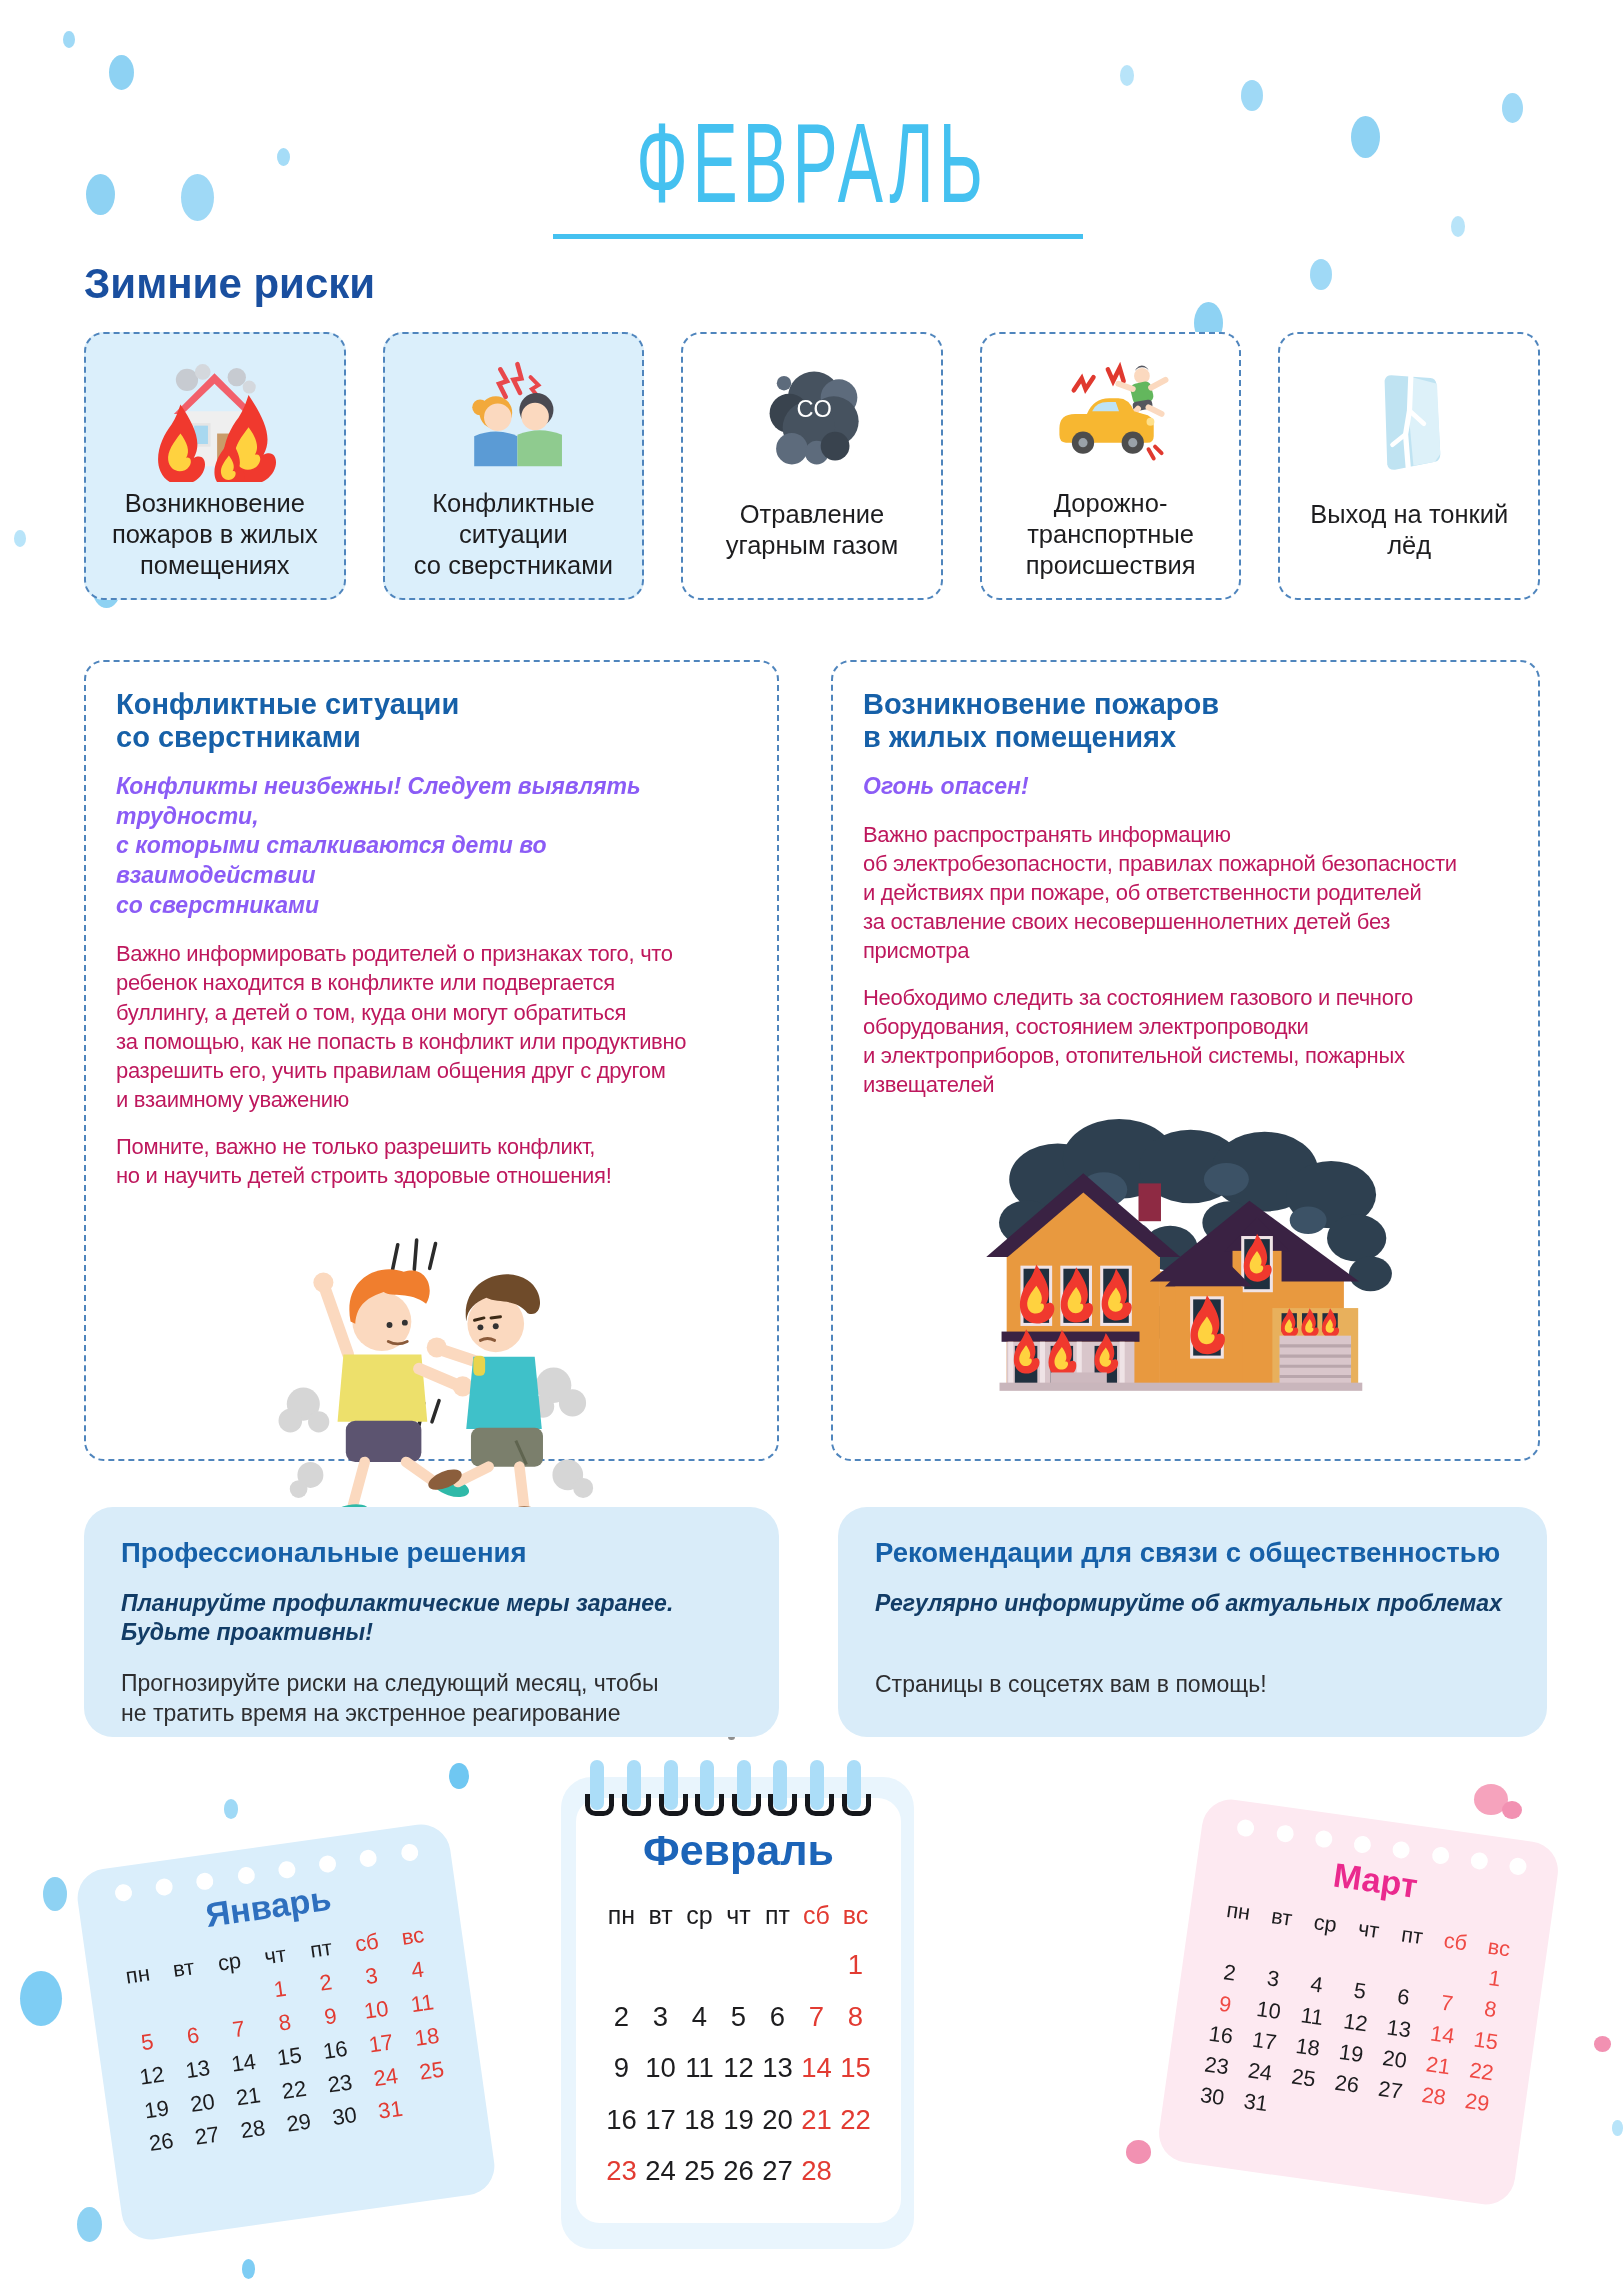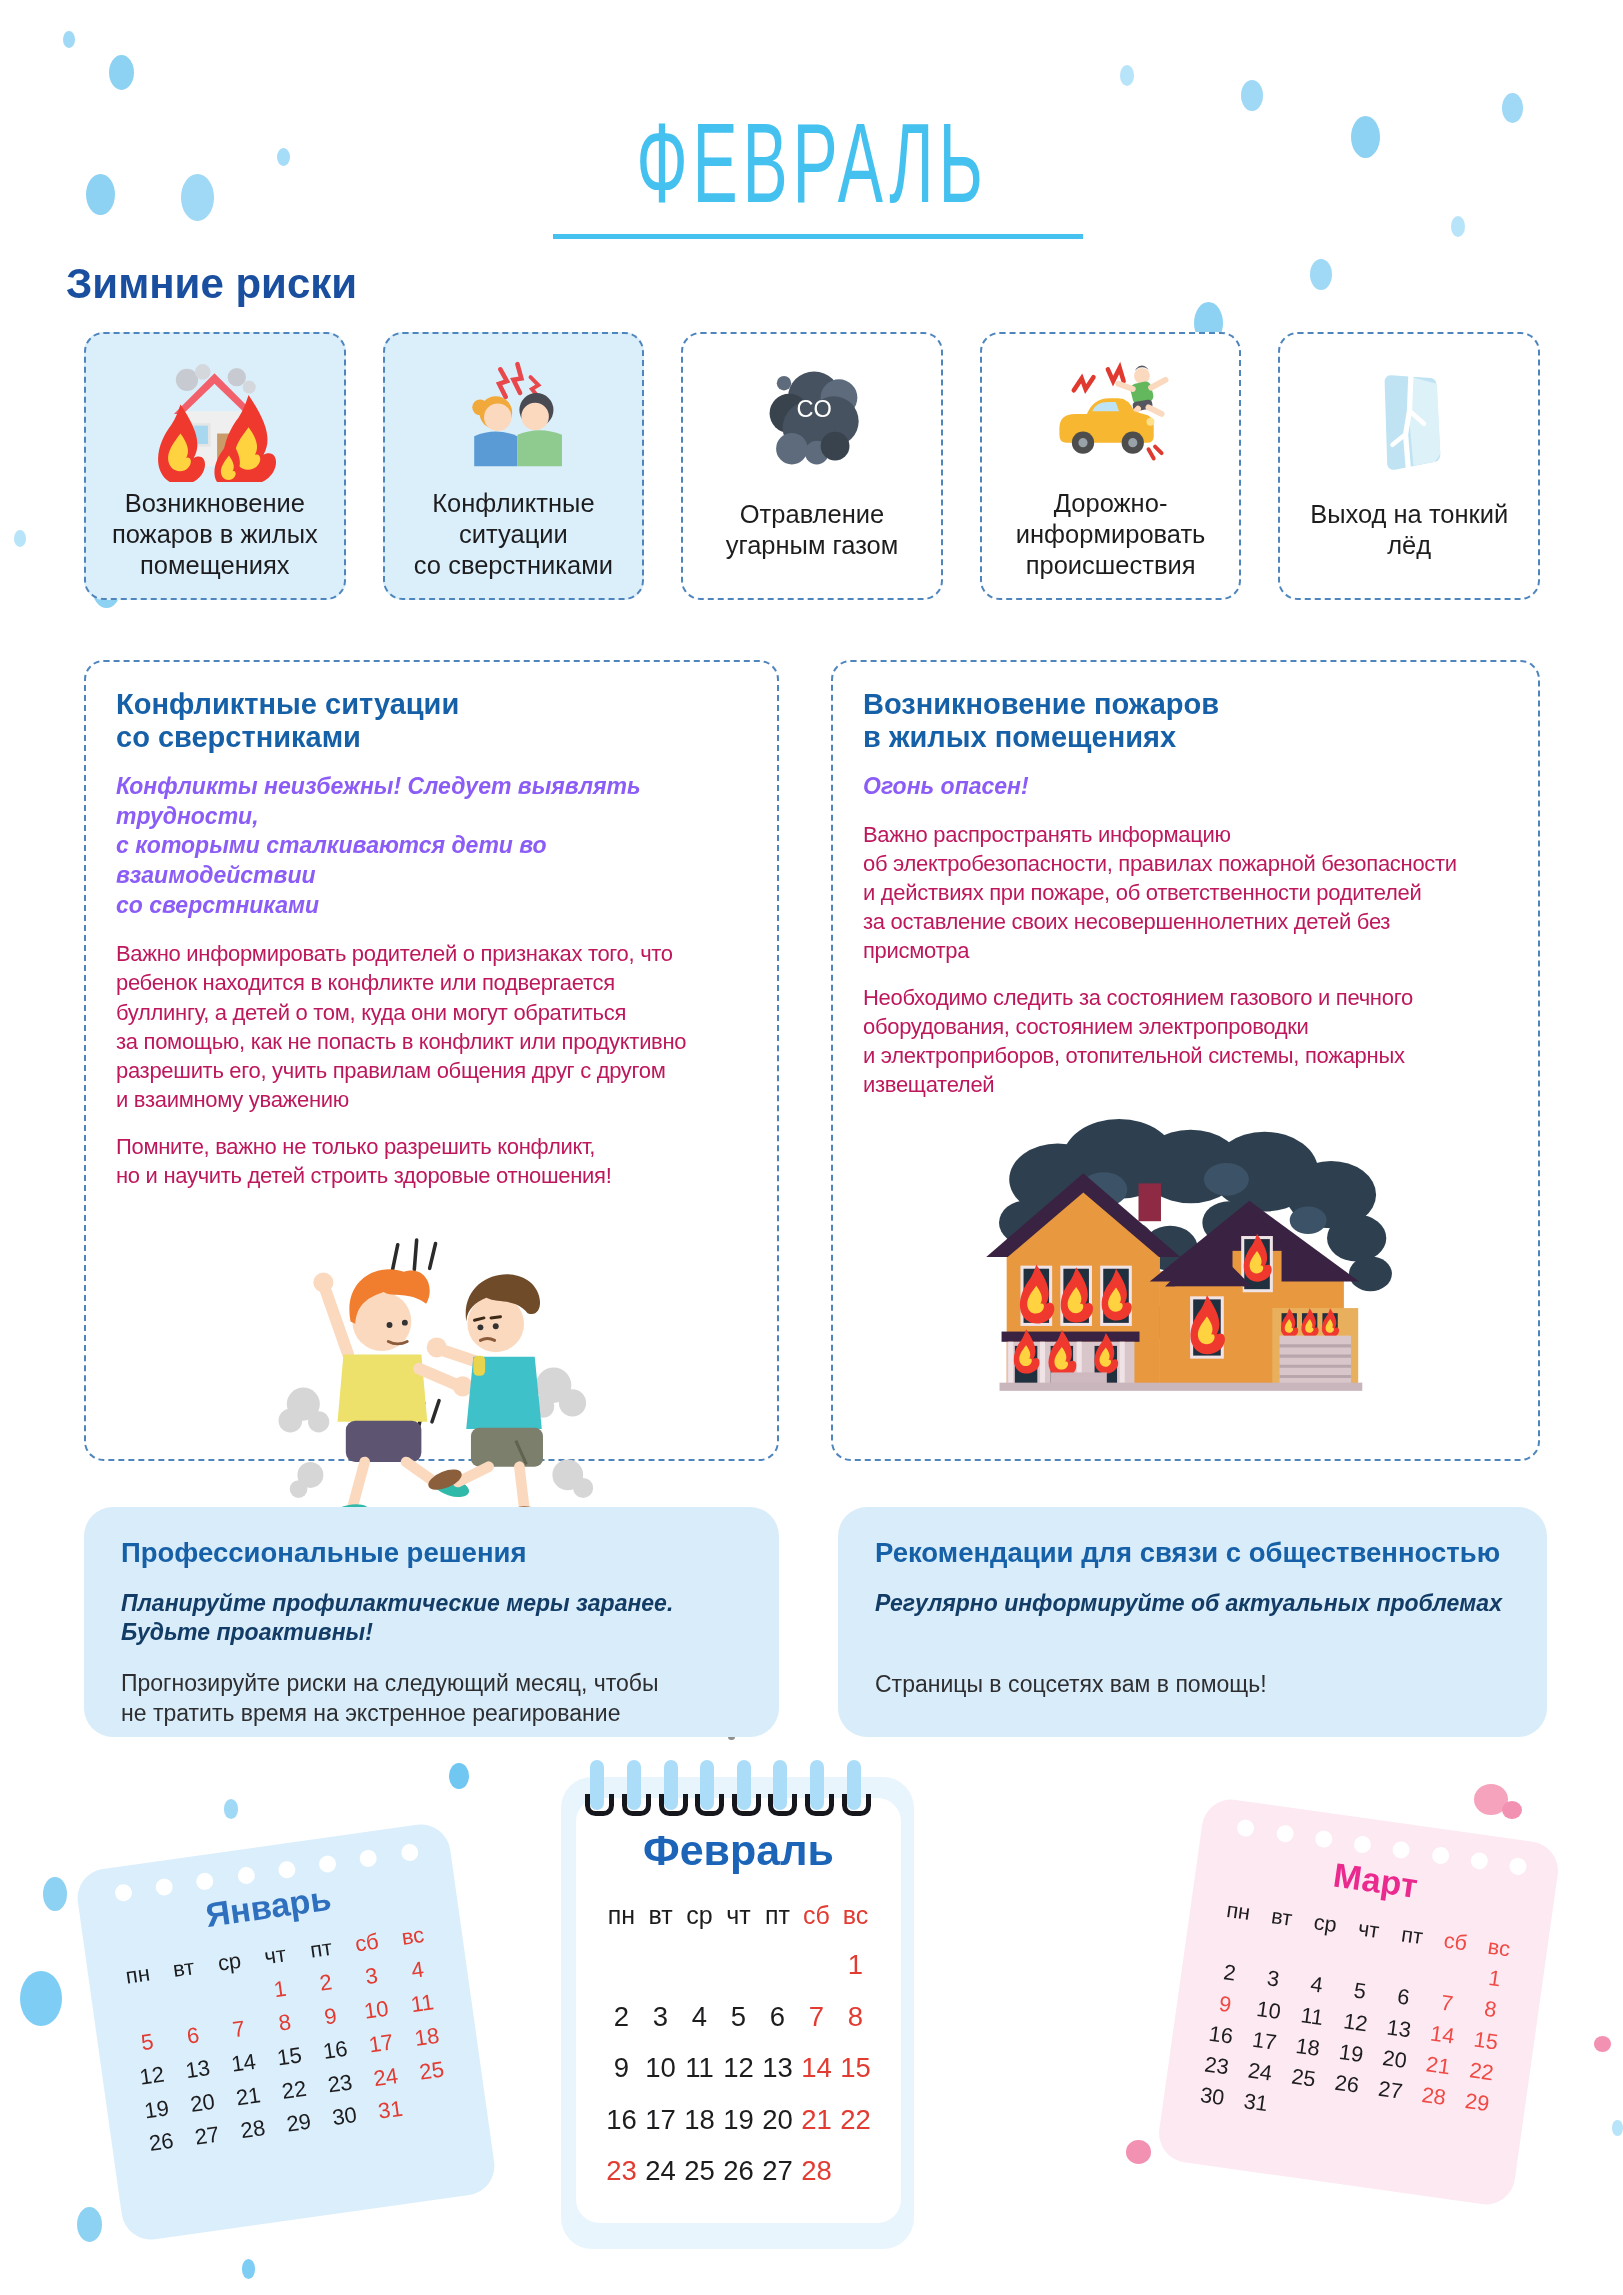--- a/index.html
+++ b/index.html
@@ -4,21 +4,21 @@
 <style>
   html,body{margin:0;padding:0;background:#fff;}
   .page{position:relative;width:1623px;height:2295px;background:#ffffff;overflow:hidden;
         font-family:"Liberation Sans","DejaVu Sans",sans-serif;color:#2e2e30;}
   .dot{position:absolute;border-radius:50%;}
   
   .month-title-wrap{position:absolute;left:0;top:98px;width:100%;text-align:center;}
   .month-title{display:inline-block;font-size:113px;font-weight:400;letter-spacing:7.9px;
                color:#45c1f0;transform:scaleX(0.60);transform-origin:center;white-space:nowrap;}
   .title-underline{position:absolute;left:553px;top:234px;width:530px;height:5.2px;background:#45c1f0;}
-  .page-subtitle{position:absolute;left:66px;top:260px;font-size:42px;font-weight:bold;color:#1a4f9f;}
+  .page-subtitle{position:absolute;left:84px;top:260px;font-size:42px;font-weight:bold;color:#1a4f9f;}
   
   .cards-row{position:absolute;left:84px;top:332px;width:1456px;height:268px;display:flex;gap:37px;}
   .risk-card{flex:1;border:2.3px dashed #4f85bd;border-radius:19.6px;background:#ffffff;
              display:flex;flex-direction:column;align-items:center;padding:17px 9.2px;box-sizing:border-box;}
   .risk-card.tint{background:#dbeffb;}
   .card-icon{height:143px;display:flex;align-items:center;justify-content:center;}
   .card-label{margin-top:5.2px;font-size:25.5px;line-height:1.22;text-align:center;color:#1d1d1f;white-space:pre-line;}
   
   .section-box{position:absolute;top:660px;height:801px;border:2.3px dashed #4f85bd;border-radius:19.6px;
                box-sizing:border-box;padding:26px 30px;background:#fff;}
@@ -198,21 +198,21 @@
           <path d="M72,92 Q78,78 96,78 L108,78 L113,92 Z" fill="#bee3f5"></path>
           <circle cx="58" cy="140" r="17" fill="#4d4d4d"></circle>
             <circle cx="58" cy="140" r="7" fill="#9aa2a9"></circle>
           <circle cx="134" cy="140" r="17" fill="#4d4d4d"></circle>
             <circle cx="134" cy="140" r="7" fill="#9aa2a9"></circle>
           <circle cx="161" cy="108" r="6" fill="#ffe08a"></circle>
           <path d="M158,150 L166,164 M168,146 L178,156" stroke="#e0392f" stroke-width="6" stroke-linecap="round"></path>
         </svg>
       </span>
       <span class="card-label">Дорожно-
-информировать
+транспортные
 происшествия</span>
     </article>
 
     <article class="risk-card">
       <span class="card-icon">
         <svg viewBox="0 0 200 200" width="131" height="131">
           <path d="M62,36 Q64,28 72,28 L132,32 Q140,33 141,41 L147,148 Q147,158 139,160 L78,172 Q68,173 66,164 Z" fill="#bfe3f2"></path>
           <path d="M104,31 L142,41 L147,148 L139,160 L106,166 L100,100 Z" fill="#ddf1f9"></path>
           <path d="M102,30 L100,82 L94,118 L98,168" fill="none" stroke="#ffffff" stroke-width="8" stroke-linecap="round"></path>
           <path d="M100,82 L122,102" fill="none" stroke="#ffffff" stroke-width="7" stroke-linecap="round"></path>

